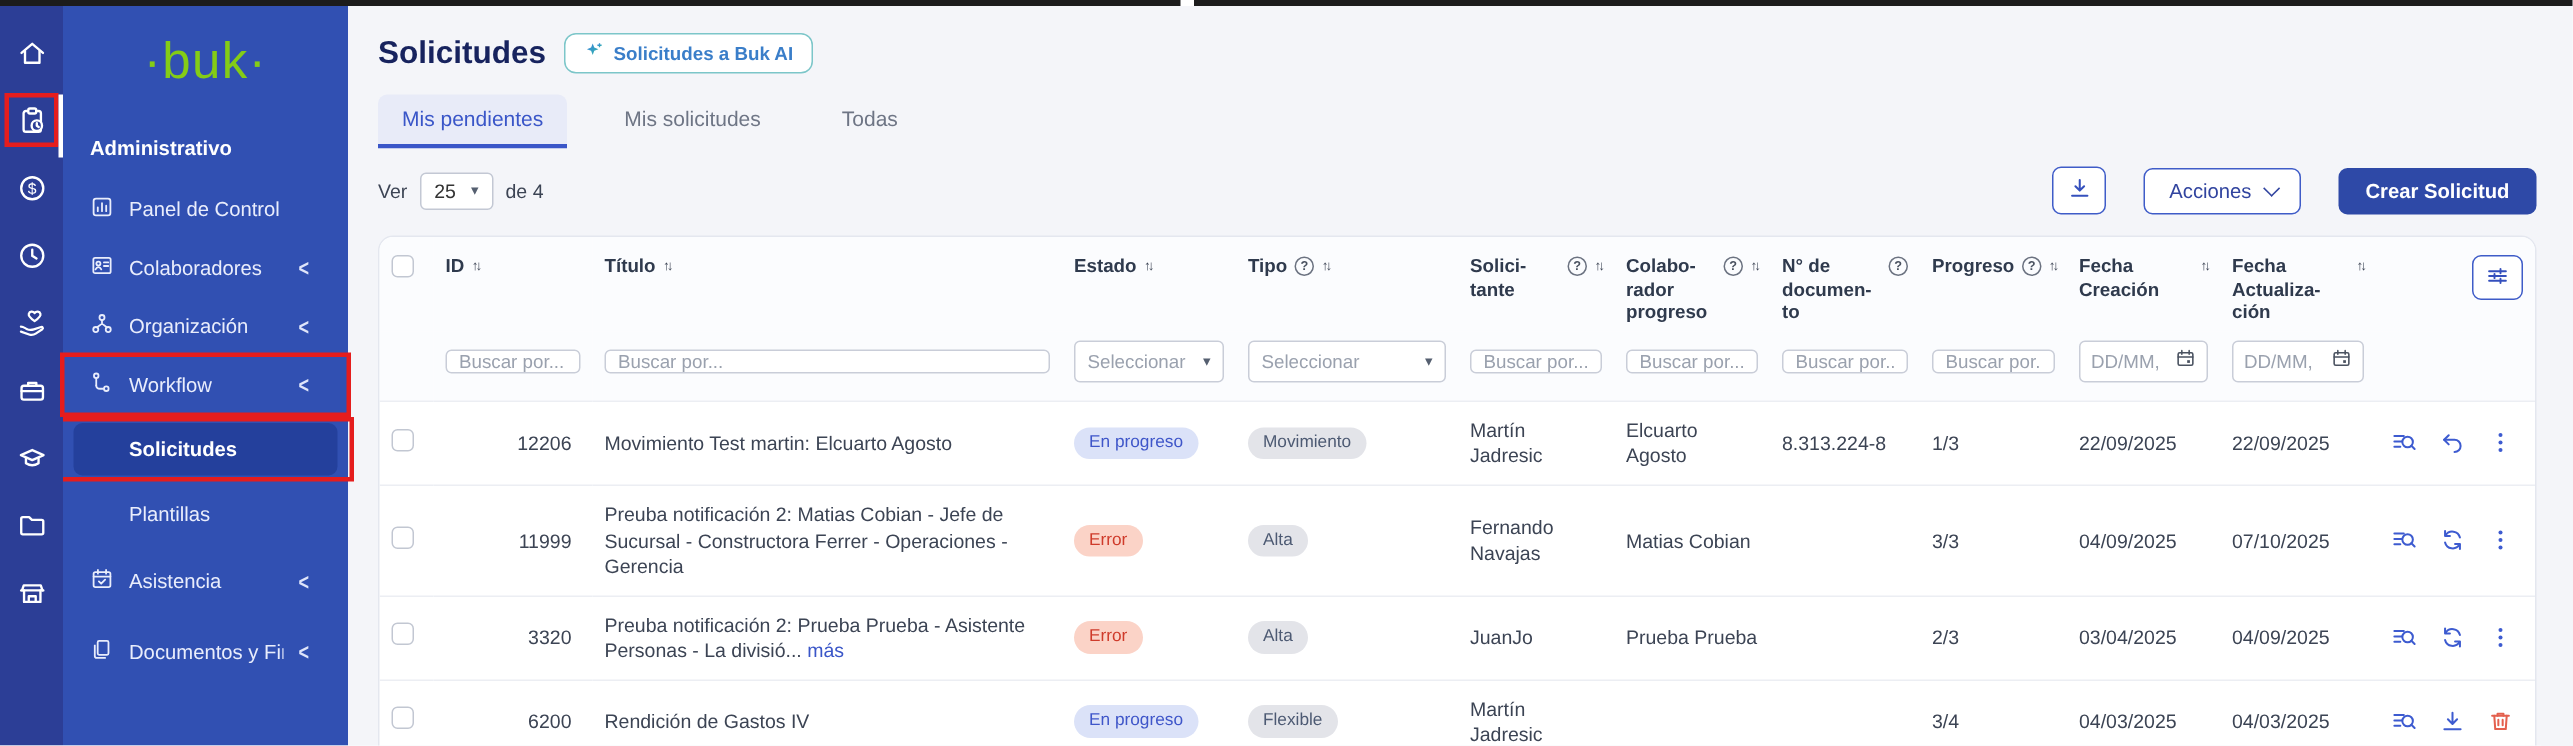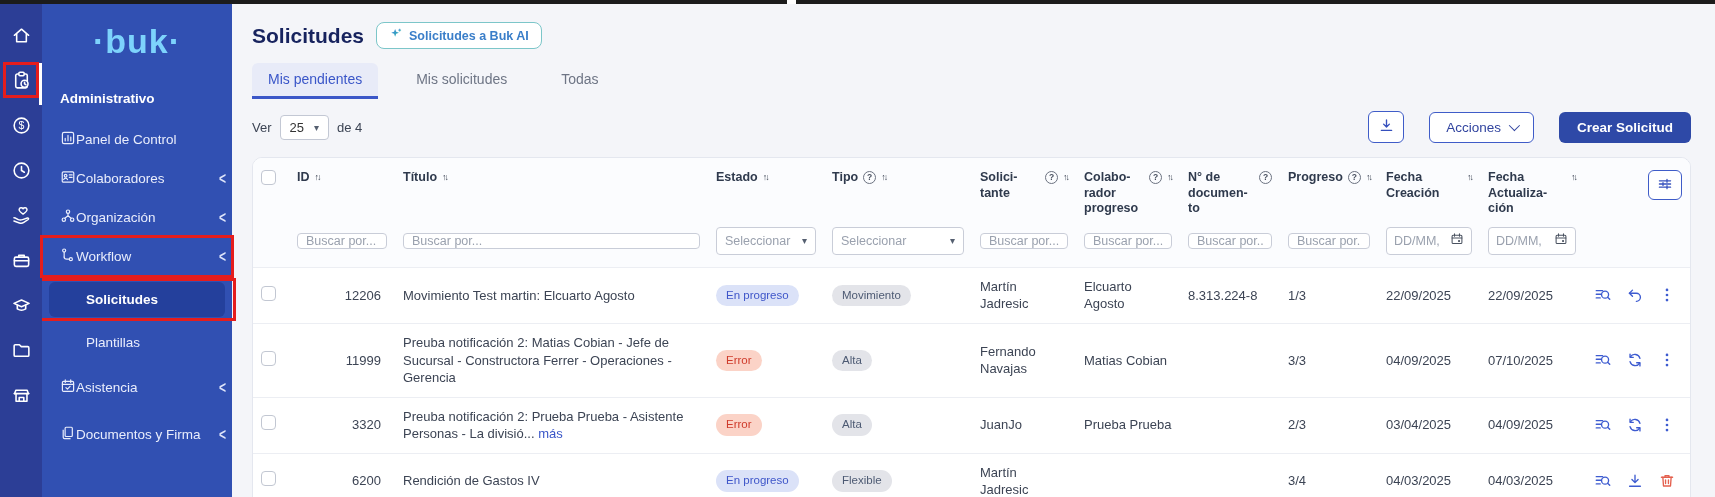--- a/index.html
+++ b/index.html
@@ -16,23 +16,23 @@
   
   .rail { position:relative; width:42px; background:#2c3e96; display:flex; flex-direction:column;
     align-items:center; padding-top:22px; gap:19px; flex-shrink:0; }
   .rail .ric { width:26px; height:26px; display:flex; align-items:center; justify-content:center; color:#ffffff; }
   .rail .ric svg { width:21px; height:21px; }
   .rail .red-box-rail { outline:3px solid #e51d1d; outline-offset:2px; }
   .rail .active-bar { position:absolute; right:0; top:63px; width:3px; height:42px; background:#ffffff; }
 
   
   .sidebar { width:190px; background:#3150b2; color:#e9edfc; flex-shrink:0; display:flex; flex-direction:column; }
-  .logo { text-align:center; padding:22px 0 26px 0; color:#7dd3fc; font-size:34px; font-weight:bold; letter-spacing:1px; }
+  .logo { text-align:center; padding:22px 0 26px 0; color:#84cc16; font-size:34px; font-weight:normal; letter-spacing:1px; }
   .section-label { font-size:13.5px; font-weight:bold; color:#ffffff; padding:4px 0 14px 18px; }
-  .menu-item { display:flex; align-items:center; padding:10px 4px 10px 18px;
+  .menu-item { display:flex; align-items:center; gap:10px; padding:10px 24px 10px 18px;
     font-size:13.5px; color:#e9edfc; cursor:pointer; position:relative; }
   .menu-item svg { width:16px; height:16px; flex-shrink:0; }
   .menu-item .lbl { flex:1; white-space:nowrap; overflow:hidden; }
   .chev { font-size:12px; font-weight:bold; color:#dfe5fa; transform:scaleY(1.3); margin-right:2px; }
   .menu-sub { padding-left:44px; }
   .red-box { outline:3px solid #e51d1d; outline-offset:-1px; }
   .active-item-wrap { padding:0 7px; }
   .active-item { background:#24409c; border-radius:6px; padding:10px 12px 10px 37px;
     font-size:13.5px; font-weight:bold; color:#ffffff; }
   .red-box2 { outline:3px solid #e51d1d; outline-offset:1px; }

